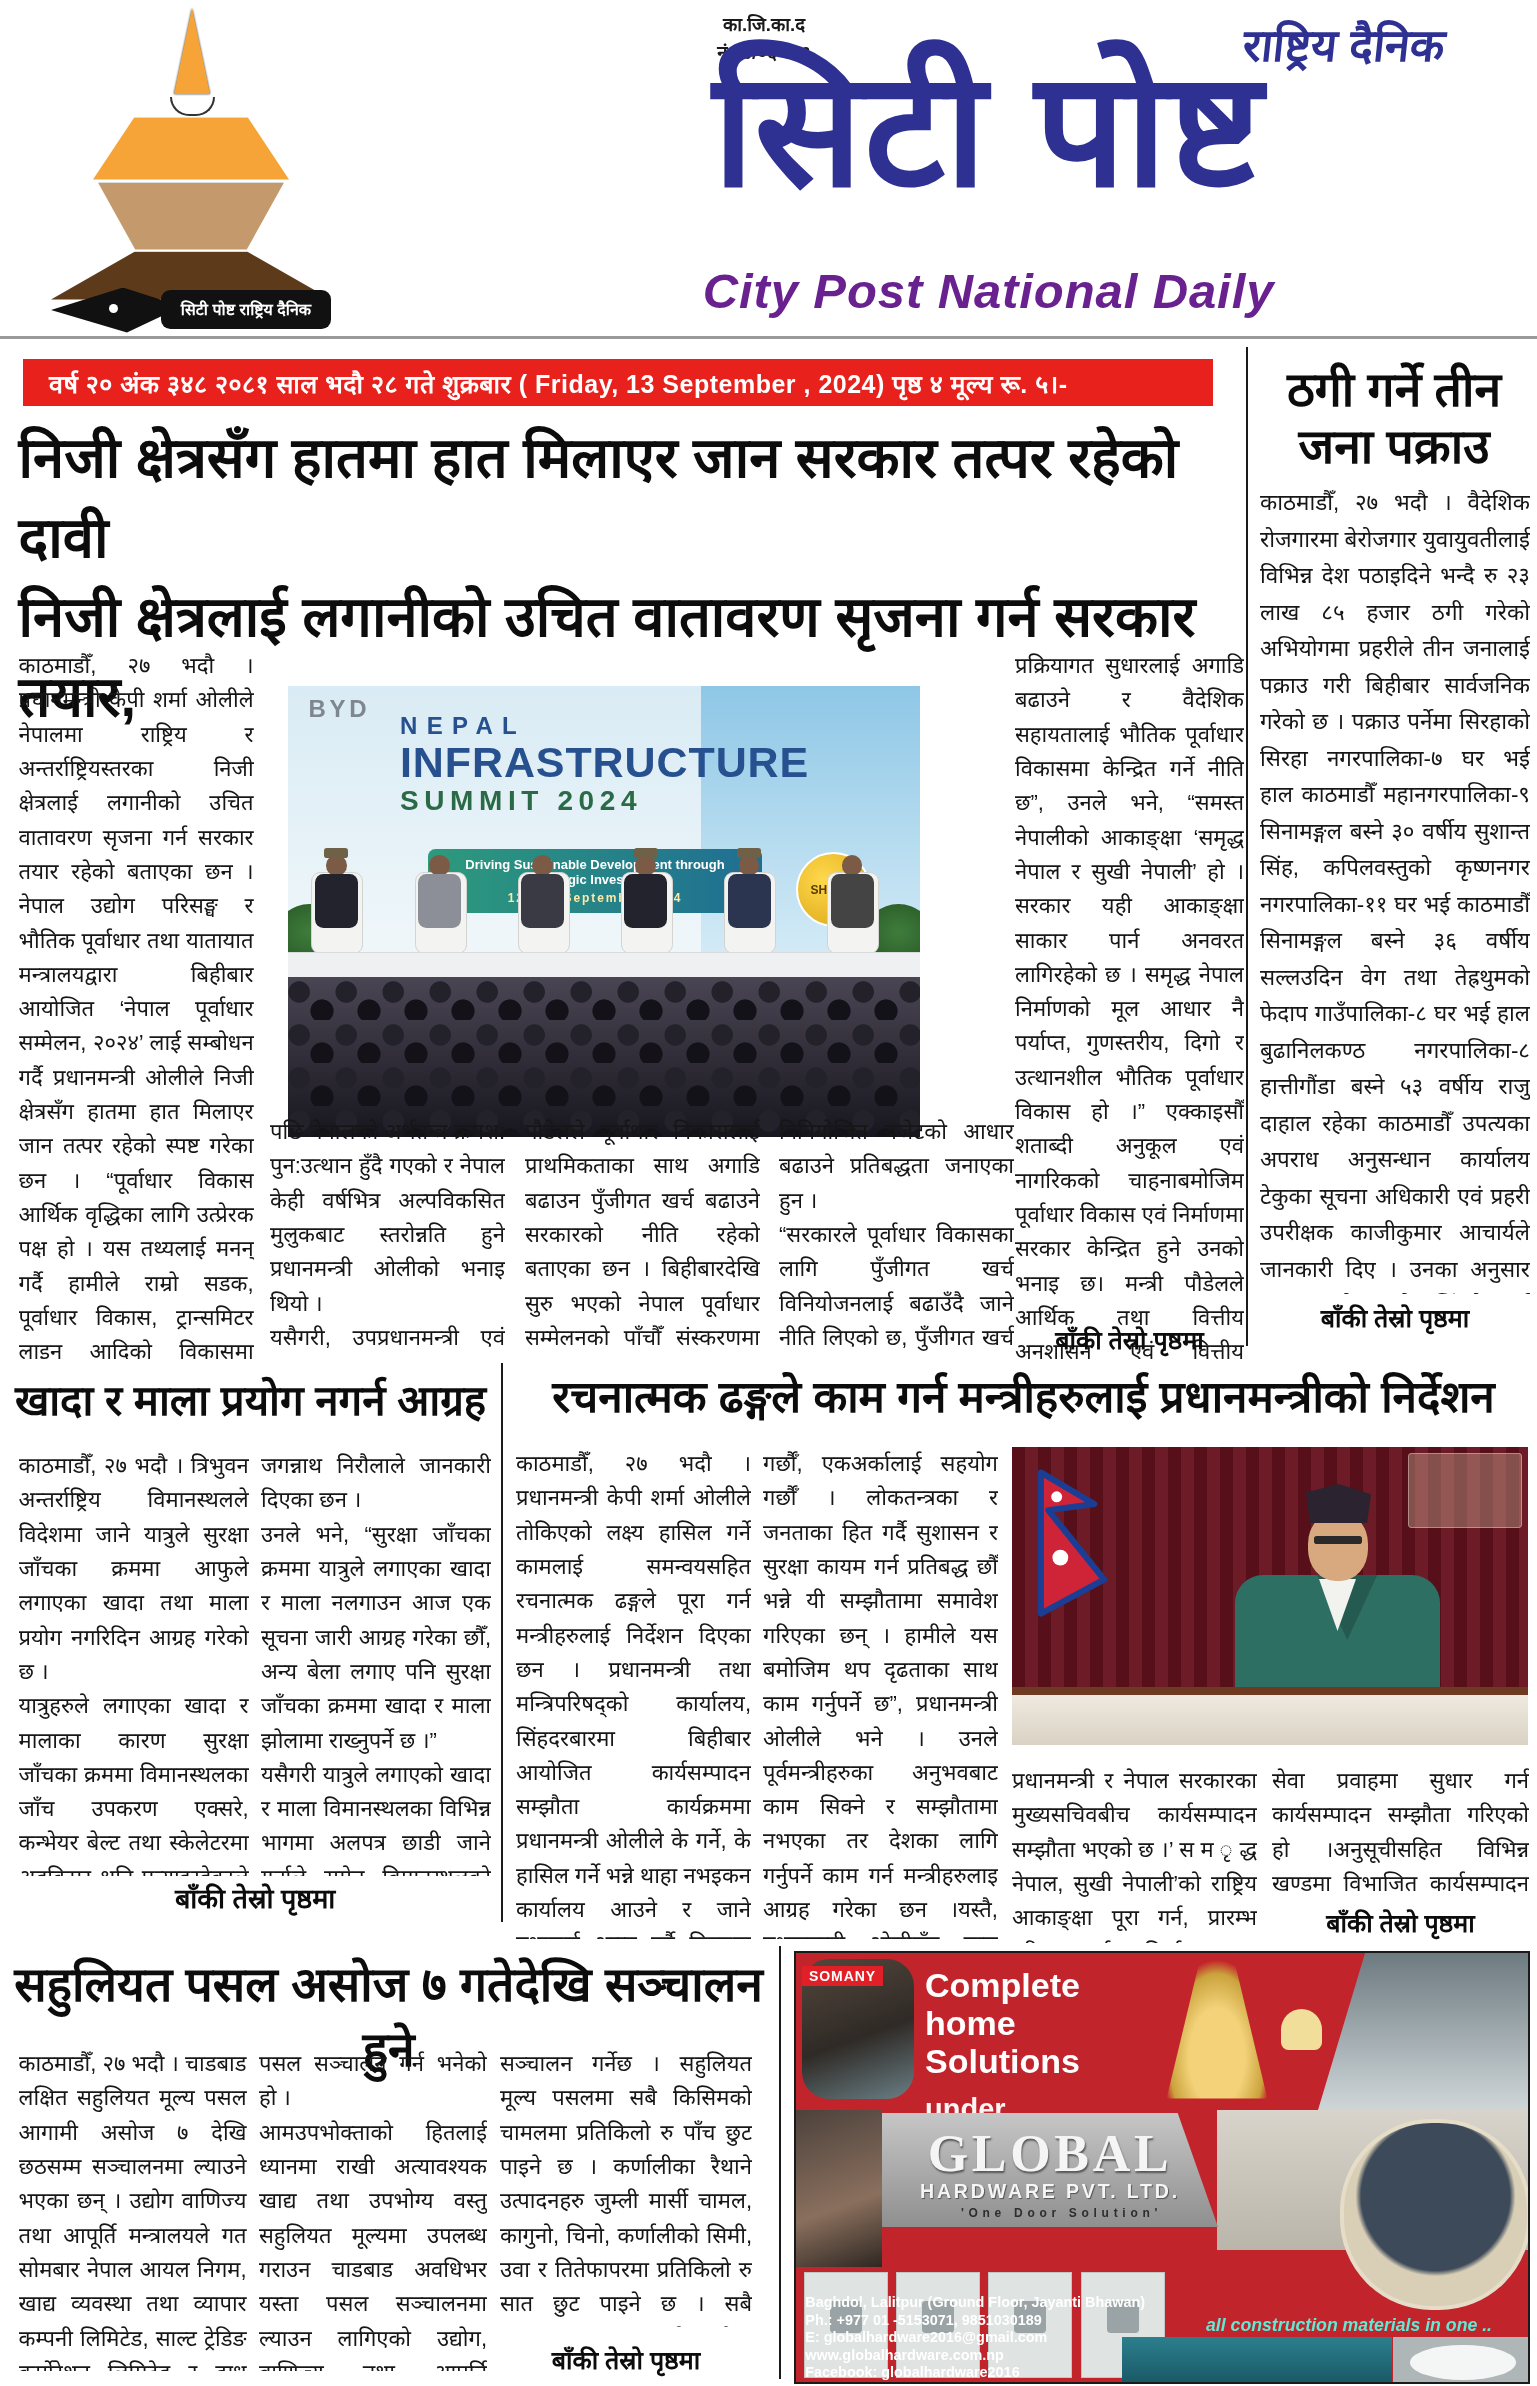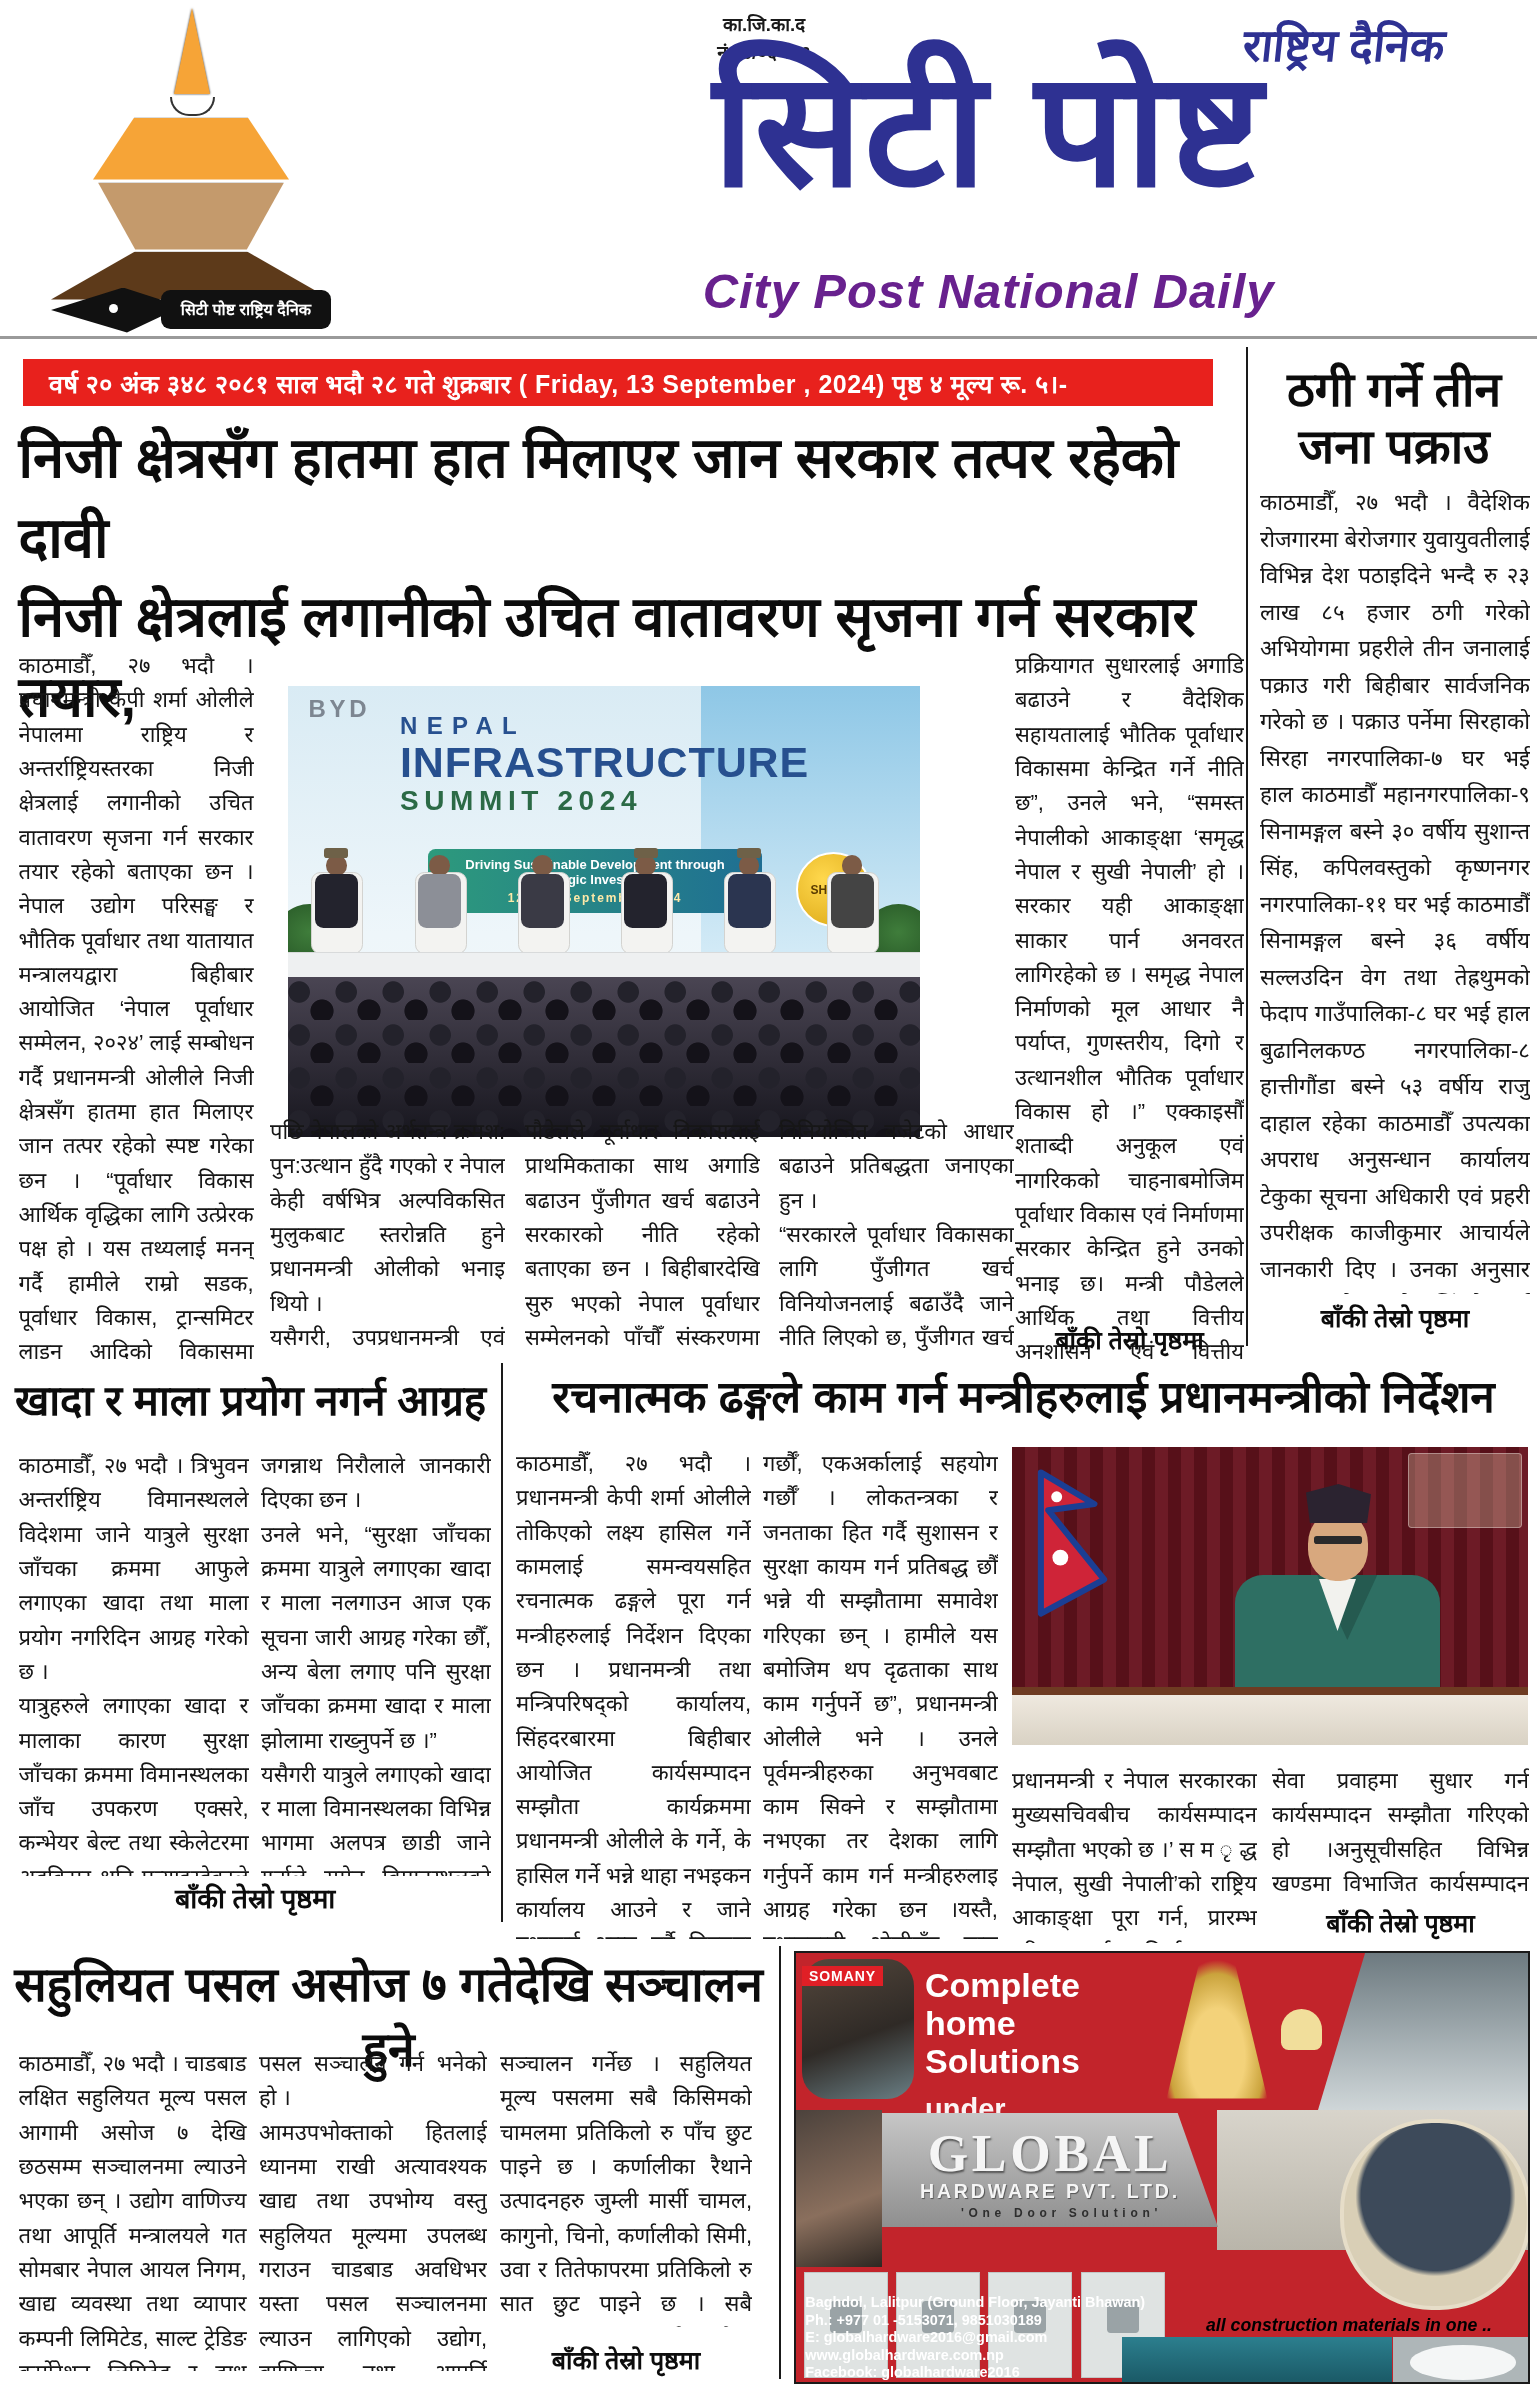--- a/index.html
+++ b/index.html
@@ -156,21 +156,21 @@
   .ad-global{font-size:52px;font-weight:bold;font-family:"Liberation Serif","DejaVu Serif",serif;
       letter-spacing:3.7px;text-shadow:0.9px 1.9px 1.9px #555;line-height:1.0;margin-top:15px;}
   .ad-global-sub{font-size:19.6px;font-weight:bold;letter-spacing:2.8px;text-shadow:0.9px 0.9px 0.9px #555;}
   .ad-slogan{font-size:12px;letter-spacing:4.7px;color:#2e2e2e;font-weight:bold;margin-top:2.8px;padding-left:23px;}
   .ad-mid{position:absolute;left:421px;top:157px;width:315px;height:140px;background:linear-gradient(180deg,#d8d4cb,#b9b5aa);}
   .ad-shower{position:absolute;left:544px;top:166px;width:183px;height:183px;border-radius:48%;
       background:radial-gradient(circle at 50% 40%,#3d4a5a 0 52%,#d9cfb6 56%);border:4.7px solid #e6ddc8;}
   .ad-thumbs{position:absolute;left:7.5px;top:319px;display:flex;gap:8.4px;}
   .ad-thumb{width:82px;height:104px;background:#dfe3e2;border:0.9px solid #c2c6c5;}
   .ad-thumb i{display:block;margin:28px auto 0;width:32px;height:32px;background:#9aa3a6;border-radius:3.7px;}
-  .ad-note{position:absolute;left:410px;top:362px;font-size:17.7px;font-style:italic;font-weight:bold;color:#000000;}
+  .ad-note{position:absolute;left:410px;top:362px;font-size:17.7px;font-style:italic;font-weight:bold;color:#5eead4;}
   .ad-blue{position:absolute;left:326px;top:384px;width:270px;height:48px;background:linear-gradient(#2c7f8e,#195764);}
   .ad-tub{position:absolute;left:597px;top:384px;width:140px;height:48px;background:#aeb6b8;}
   .ad-tub:before{content:"";position:absolute;left:17px;top:7.5px;width:106px;height:35px;background:#f4f6f6;border-radius:50%;}
   .ad-contact{position:absolute;left:9.3px;top:341px;color:#fff;font-size:14.4px;font-weight:bold;line-height:1.22;width:401px;}
 </style>
 </head>
 <body>
 
 <div class="page">
 

